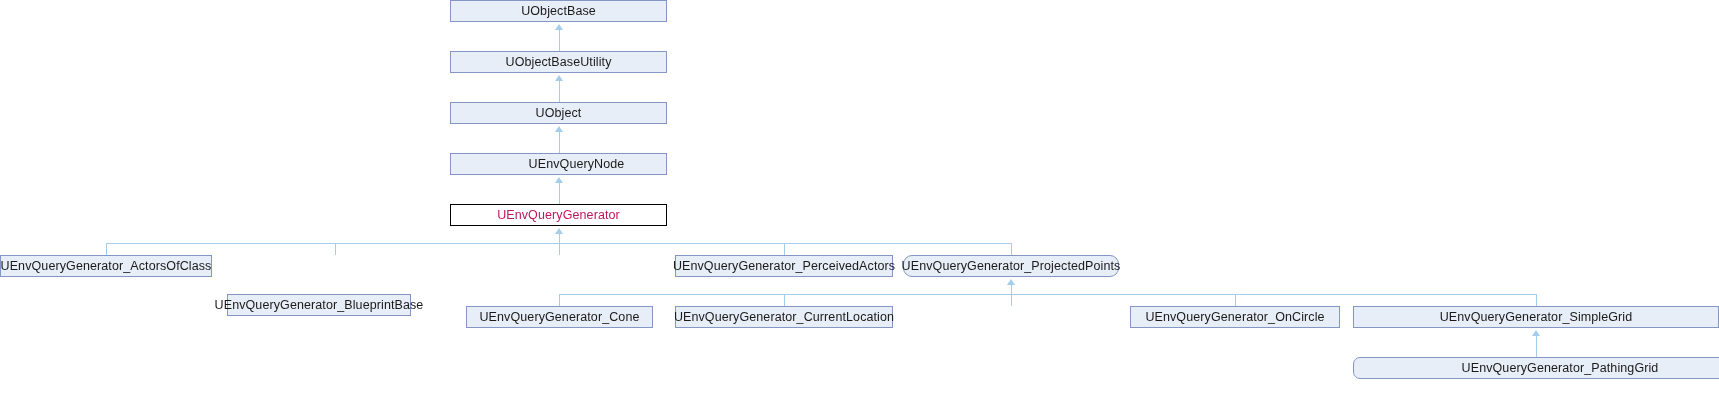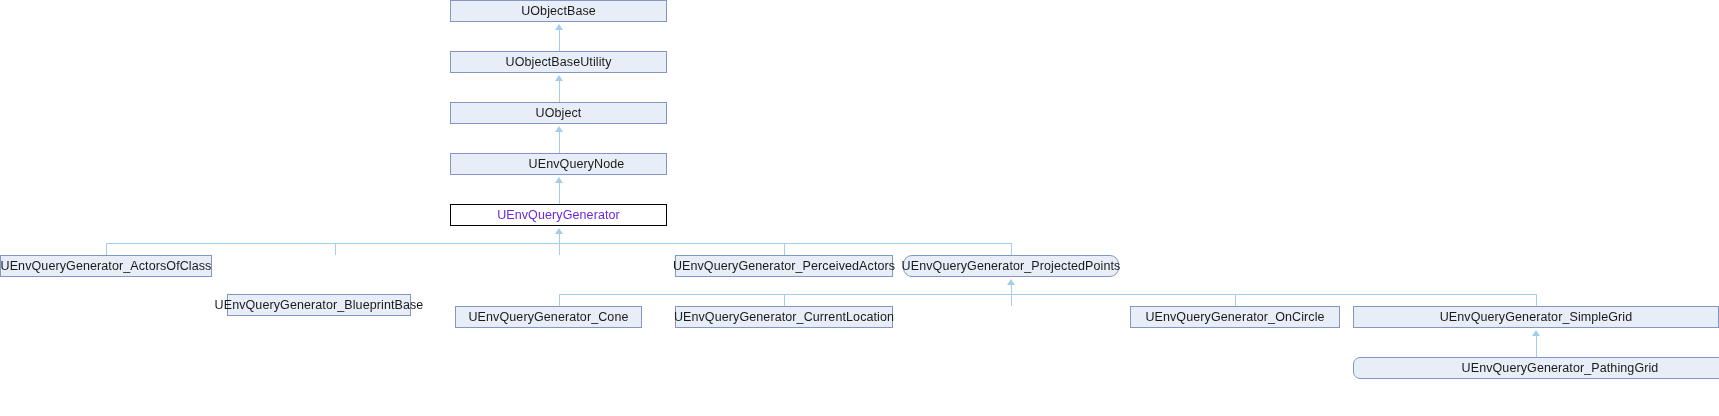--- a/index.html
+++ b/index.html
@@ -29,21 +29,21 @@
     display: flex;
     align-items: center;
     justify-content: center;
     white-space: nowrap;
     height: 22px;
     letter-spacing: 0.1px;
   }
   .node.focus {
     background: #ffffff;
     border: 1.5px solid #000000;
-    color: #6d28d9;
+    color: #be185d;
   }
   .node-label {
     display: block;
     padding: 0 4px;
   }
   .edge {
     position: absolute;
     background: #a4cdeb;
   }
   .edge.v { width: 1px; }
@@ -107,21 +107,21 @@
     </div>
     <div class="node" style="left: 227px; top: 255px; width: 184px; margin-top: 39px;">
       <span class="node-label">UEnvQueryGenerator_BlueprintBase</span>
     </div>
     <div class="node" style="left: 675px; top: 255px; width: 218px;">
       <span class="node-label">UEnvQueryGenerator_PerceivedActors</span>
     </div>
     <div class="node" style="left: 903px; top: 255px; width: 216px; border-radius: 9px;">
       <span class="node-label">UEnvQueryGenerator_ProjectedPoints</span>
     </div>
-    <div class="node" style="left: 455px; top: 306px; width: 187px;">
+    <div class="node" style="left: 466px; top: 306px; width: 187px;">
       <span class="node-label">UEnvQueryGenerator_Cone</span>
     </div>
     <div class="node" style="left: 675px; top: 306px; width: 218px;">
       <span class="node-label">UEnvQueryGenerator_CurrentLocation</span>
     </div>
     <div class="node" style="left: 1130px; top: 306px; width: 210px;">
       <span class="node-label">UEnvQueryGenerator_OnCircle</span>
     </div>
     <div class="node" style="left: 1353px; top: 306px; width: 366px;">
       <span class="node-label">UEnvQueryGenerator_SimpleGrid</span>

